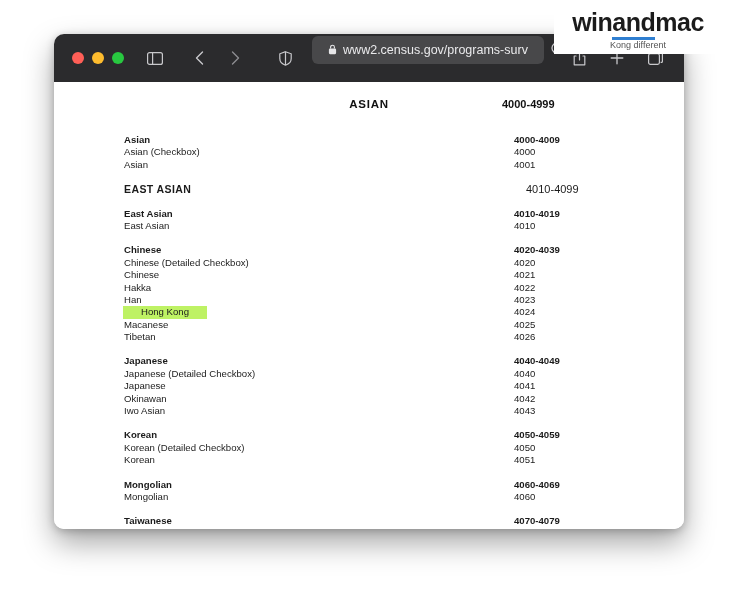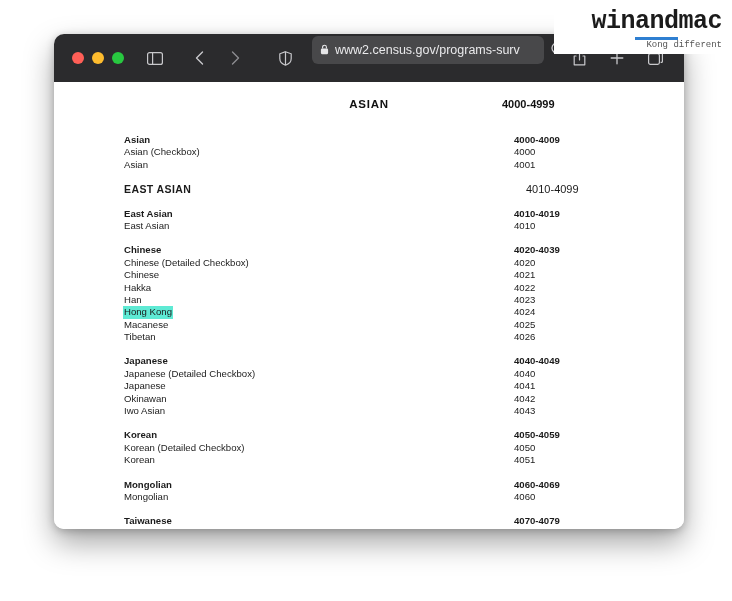--- a/index.html
+++ b/index.html
@@ -16,25 +16,24 @@
   }
 
   
   .watermark {
     position: absolute;
     top: 8px;
     right: 6px;
     width: 172px;
     height: 46px;
     background: #ffffff;
-    text-align: right;
+    text-align: center;
     padding-right: 4px;
     box-sizing: border-box;
     z-index: 40;
-    font-family: Liberation Mono, monospace;
   }
   .wm-main {
     font-size: 25px;
     font-weight: bold;
     color: #1b1b1b;
     letter-spacing: -0.5px;
     line-height: 28px;
     white-space: nowrap;
   }
   .wm-and {
@@ -110,20 +109,21 @@
   .sidebar-btn { margin-left: 18px; }
 
   .addressbar {
     flex: 1;
     height: 28px;
     margin: 0 10px 16px 14px;
     background: #48484a;
     border-radius: 6px;
     display: flex;
     align-items: center;
+    justify-content: center;
     position: relative;
     padding: 0 8px;
     box-sizing: border-box;
     max-width: 248px;
   }
   .addr-inner {
     display: flex;
     align-items: center;
     gap: 6px;
     overflow: hidden;
@@ -225,22 +225,22 @@
     font-size: 10.5px;
     font-weight: bold;
     letter-spacing: 0.4px;
   }
   .row.header .code {
     font-size: 11px;
     font-weight: normal;
     margin-left: 12px;
   }
   .row .label.selected {
-    background: #5eead4;
-    padding: 0 1px;
+    background: #bef264;
+    padding: 0 18px;
     margin-left: -1px;
   }
 </style>
 </head>
 <body>
 
 <div class="watermark">
   <div class="wm-main"><span>win</span><span class="wm-and">and</span><span>mac</span></div>
   <div class="wm-sub">Kong different</div>
 </div>

